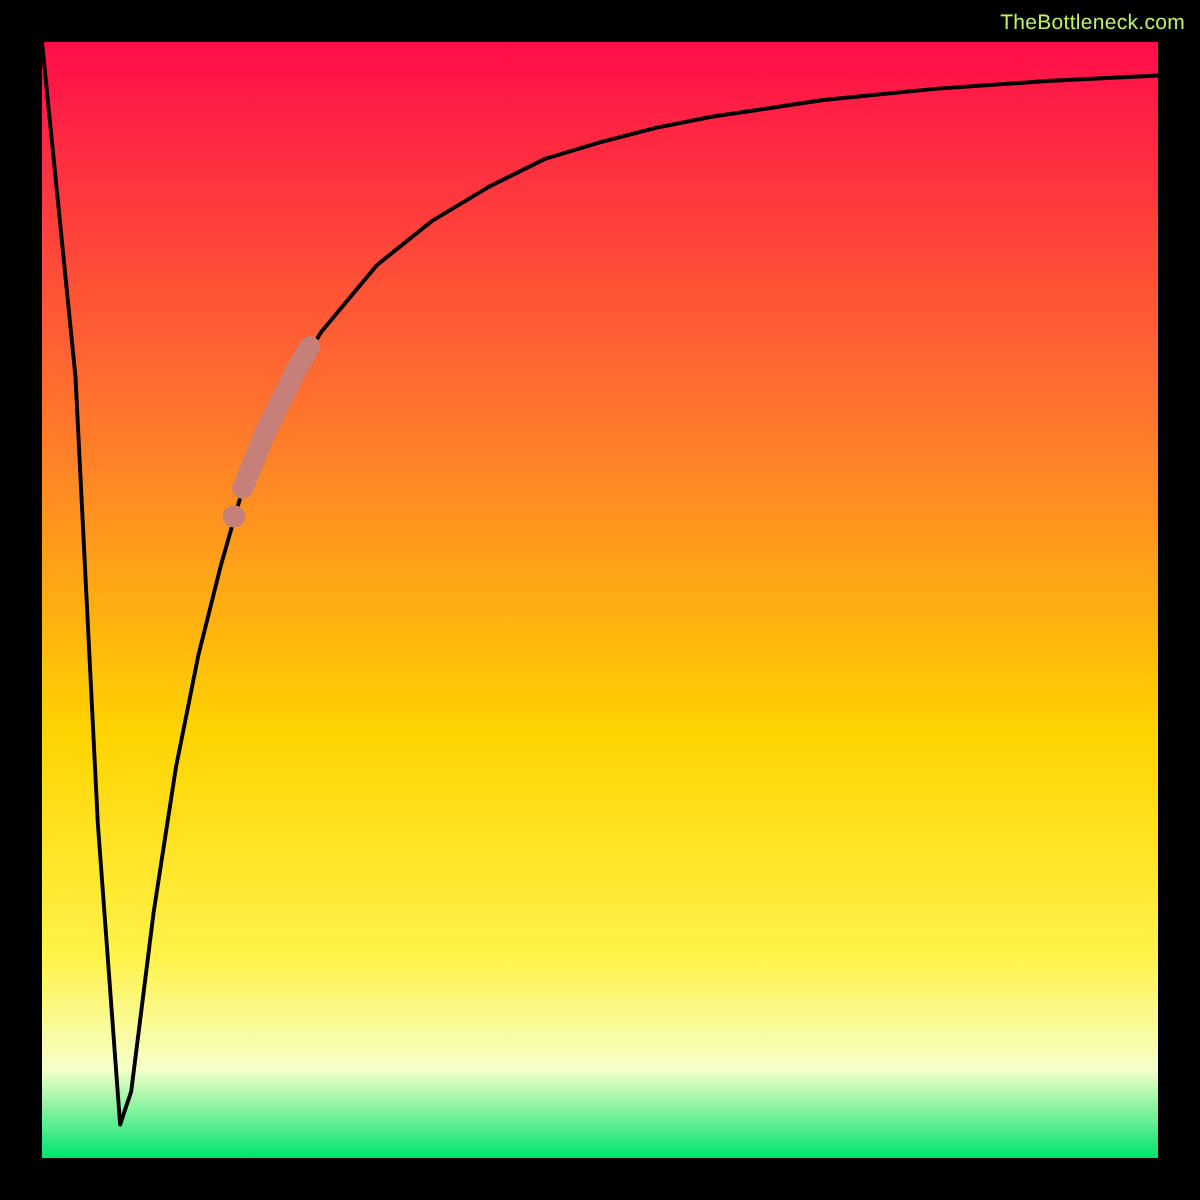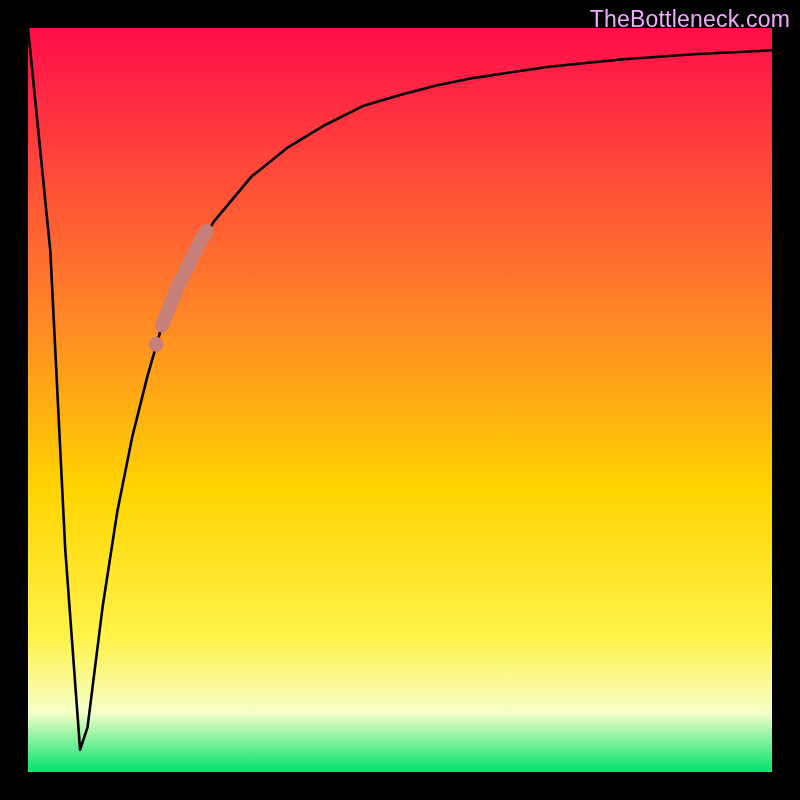--- a/index.html
+++ b/index.html
@@ -26,22 +26,22 @@
     box-sizing: border-box;
   }
   .plot-bg {
     position: absolute;
     inset: 0;
   }
   .credit {
     position: absolute;
     top: 6px;
     right: 10px;
-    color: #f0abfc;
-    font-size: 23px;
+    color: #bef264;
+    font-size: 14px;
     font-weight: 400;
     letter-spacing: 0.2px;
     user-select: none;
   }
   svg {
     position: absolute;
     inset: 0;
     width: 100%;
     height: 100%;
     overflow: visible;

